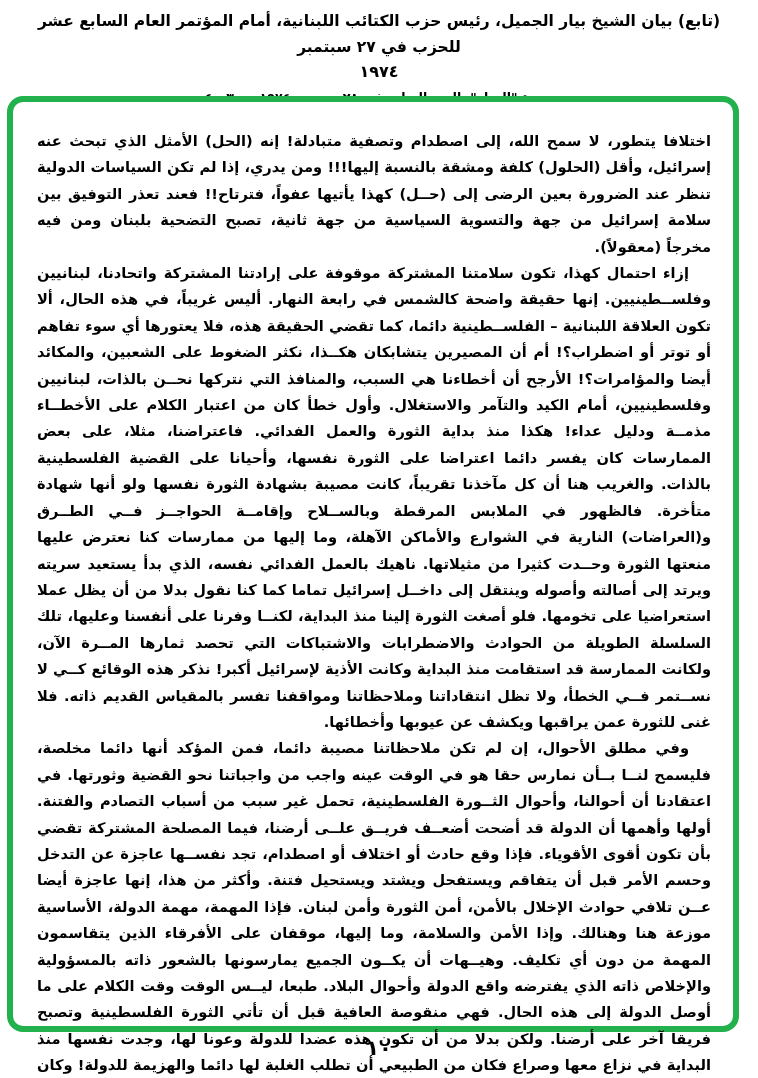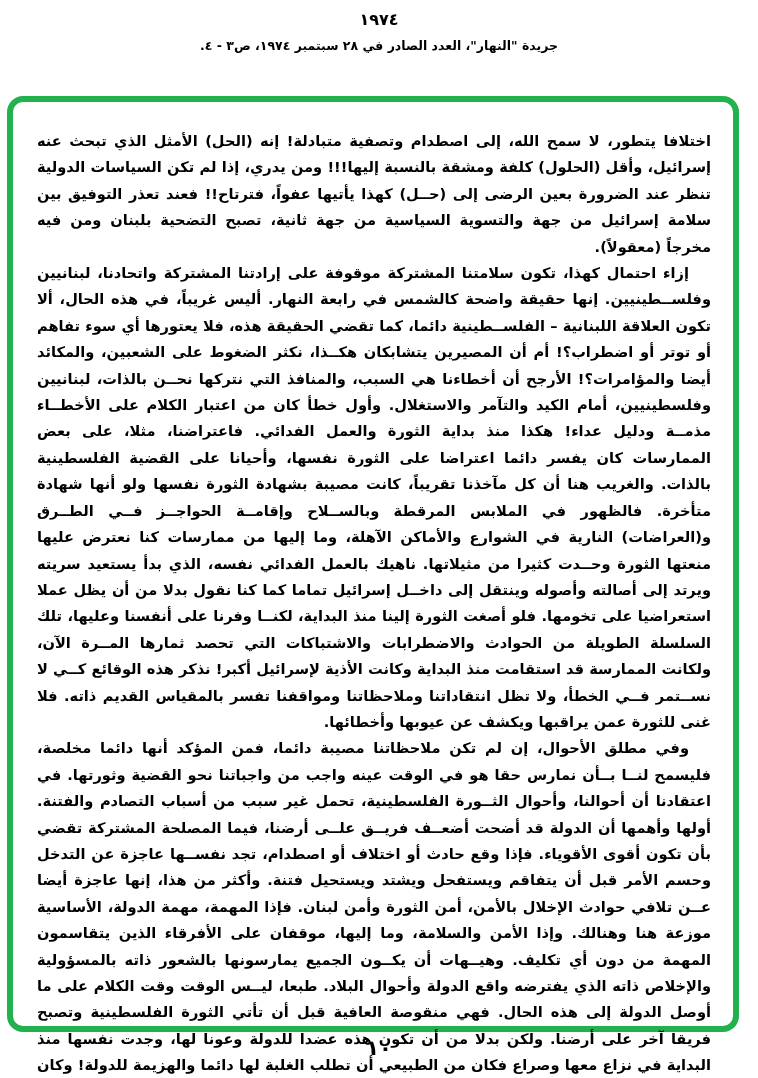--- a/index.html
+++ b/index.html
@@ -72,20 +72,21 @@
     text-align: center;
     font-weight: bold;
     font-size: 21px;
     direction: rtl;
   }
 </style>
 </head>
 <body>
 
 <header class="doc-header">
+  <div class="title">(تابع) بيان الشيخ بيار الجميل، رئيس حزب الكتائب اللبنانية، أمام المؤتمر العام السابع عشر للحزب في ٢٧ سبتمبر</div>
   <div class="year">١٩٧٤</div>
   <div class="citation">جريدة "النهار"، العدد الصادر في ٢٨ سبتمبر ١٩٧٤، ص٣ - ٤.</div>
 </header>
 
 <section class="content-frame">
   <div class="text-body">
     <p>اختلافا يتطور، لا سمح الله، إلى اصطدام وتصفية متبادلة! إنه (الحل) الأمثل الذي تبحث عنه إسرائيل، وأقل (الحلول) كلفة ومشقة بالنسبة إليها!!! ومن يدري، إذا لم تكن السياسات الدولية تنظر عند الضرورة بعين الرضى إلى (حــل) كهذا يأتيها عفواً، فترتاح!! فعند تعذر التوفيق بين سلامة إسرائيل من جهة والتسوية السياسية من جهة ثانية، تصبح التضحية بلبنان ومن فيه مخرجاً (معقولاً).</p>
     <p class="indented">إزاء احتمال كهذا، تكون سلامتنا المشتركة موقوفة على إرادتنا المشتركة واتحادنا، لبنانيين وفلســطينيين. إنها حقيقة واضحة كالشمس في رابعة النهار. أليس غريباً، في هذه الحال، ألا تكون العلاقة اللبنانية – الفلســطينية دائما، كما تقضي الحقيقة هذه، فلا يعتورها أي سوء تفاهم أو توتر أو اضطراب؟! أم أن المصيرين يتشابكان هكــذا، نكثر الضغوط على الشعبين، والمكائد أيضا والمؤامرات؟! الأرجح أن أخطاءنا هي السبب، والمنافذ التي نتركها نحــن بالذات، لبنانيين وفلسطينيين، أمام الكيد والتآمر والاستغلال. وأول خطأ كان من اعتبار الكلام على الأخطــاء مذمــة ودليل عداء! هكذا منذ بداية الثورة والعمل الفدائي. فاعتراضنا، مثلا، على بعض الممارسات كان يفسر دائما اعتراضا على الثورة نفسها، وأحيانا على القضية الفلسطينية بالذات. والغريب هنا أن كل مآخذنا تقريباً، كانت مصيبة بشهادة الثورة نفسها ولو أنها شهادة متأخرة. فالظهور في الملابس المرقطة وبالســلاح وإقامــة الحواجــز فــي الطــرق و(العراضات) النارية في الشوارع والأماكن الآهلة، وما إليها من ممارسات كنا نعترض عليها منعتها الثورة وحــدت كثيرا من مثيلاتها. ناهيك بالعمل الفدائي نفسه، الذي بدأ يستعيد سريته ويرتد إلى أصالته وأصوله وينتقل إلى داخــل إسرائيل تماما كما كنا نقول بدلا من أن يظل عملا استعراضيا على تخومها. فلو أصغت الثورة إلينا منذ البداية، لكنــا وفرنا على أنفسنا وعليها، تلك السلسلة الطويلة من الحوادث والاضطرابات والاشتباكات التي تحصد ثمارها المــرة الآن، ولكانت الممارسة قد استقامت منذ البداية وكانت الأذية لإسرائيل أكبر! نذكر هذه الوقائع كــي لا نســتمر فــي الخطأ، ولا تظل انتقاداتنا وملاحظاتنا ومواقفنا تفسر بالمقياس القديم ذاته. فلا غنى للثورة عمن يراقبها ويكشف عن عيوبها وأخطائها.</p>
     <p class="indented">وفي مطلق الأحوال، إن لم تكن ملاحظاتنا مصيبة دائما، فمن المؤكد أنها دائما مخلصة، فليسمح لنــا بــأن نمارس حقا هو في الوقت عينه واجب من واجباتنا نحو القضية وثورتها. في اعتقادنا أن أحوالنا، وأحوال الثــورة الفلسطينية، تحمل غير سبب من أسباب التصادم والفتنة. أولها وأهمها أن الدولة قد أضحت أضعــف فريــق علــى أرضنا، فيما المصلحة المشتركة تقضي بأن تكون أقوى الأقوياء. فإذا وقع حادث أو اختلاف أو اصطدام، تجد نفســها عاجزة عن التدخل وحسم الأمر قبل أن يتفاقم ويستفحل ويشتد ويستحيل فتنة. وأكثر من هذا، إنها عاجزة أيضا عــن تلافي حوادث الإخلال بالأمن، أمن الثورة وأمن لبنان. فإذا المهمة، مهمة الدولة، الأساسية موزعة هنا وهنالك. وإذا الأمن والسلامة، وما إليها، موقفان على الأفرقاء الذين يتقاسمون المهمة من دون أي تكليف. وهيــهات أن يكــون الجميع يمارسونها بالشعور ذاته بالمسؤولية والإخلاص ذاته الذي يفترضه واقع الدولة وأحوال البلاد. طبعا، ليــس الوقت وقت الكلام على ما أوصل الدولة إلى هذه الحال. فهي منقوصة العافية قبل أن تأتي الثورة الفلسطينية وتصبح فريقا آخر على أرضنا. ولكن بدلا من أن تكون هذه عضدا للدولة وعونا لها، وجدت نفسها منذ البداية في نزاع معها وصراع فكان من الطبيعي أن تطلب الغلبة لها دائما والهزيمة للدولة! وكان من الطبيعي أيضا أن نبدأ نحن اللبنانيين، كأفراد، نعني بسلامتنا في صورة مباشرة، بعدما بدأ النزاع يقلل من حجم الدولة ودورها وفعلها في البلاد. ولم تدرك</p>
   </div>

